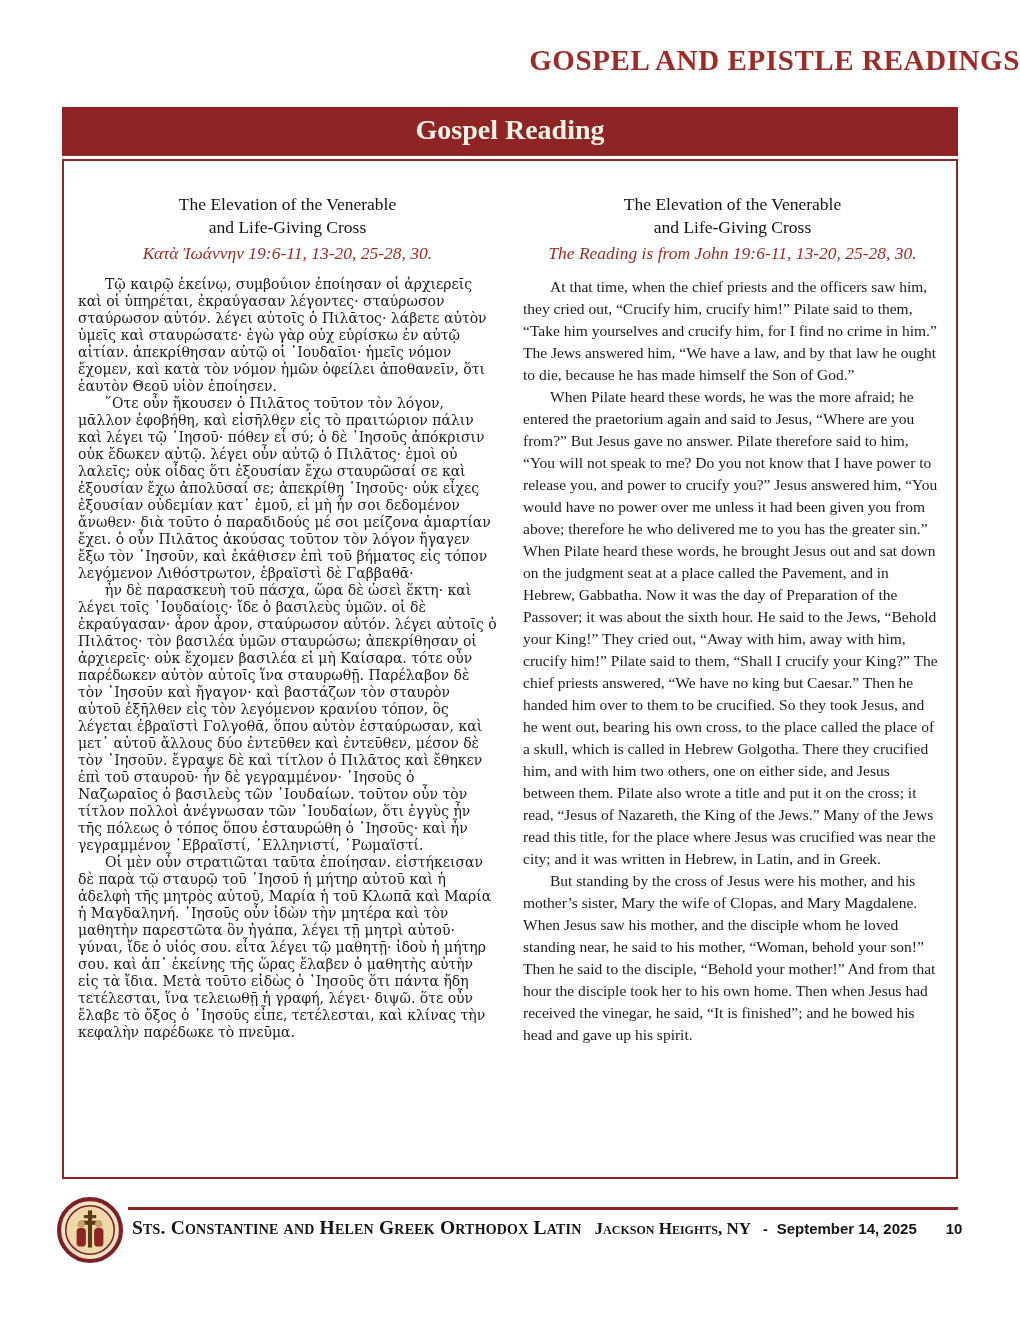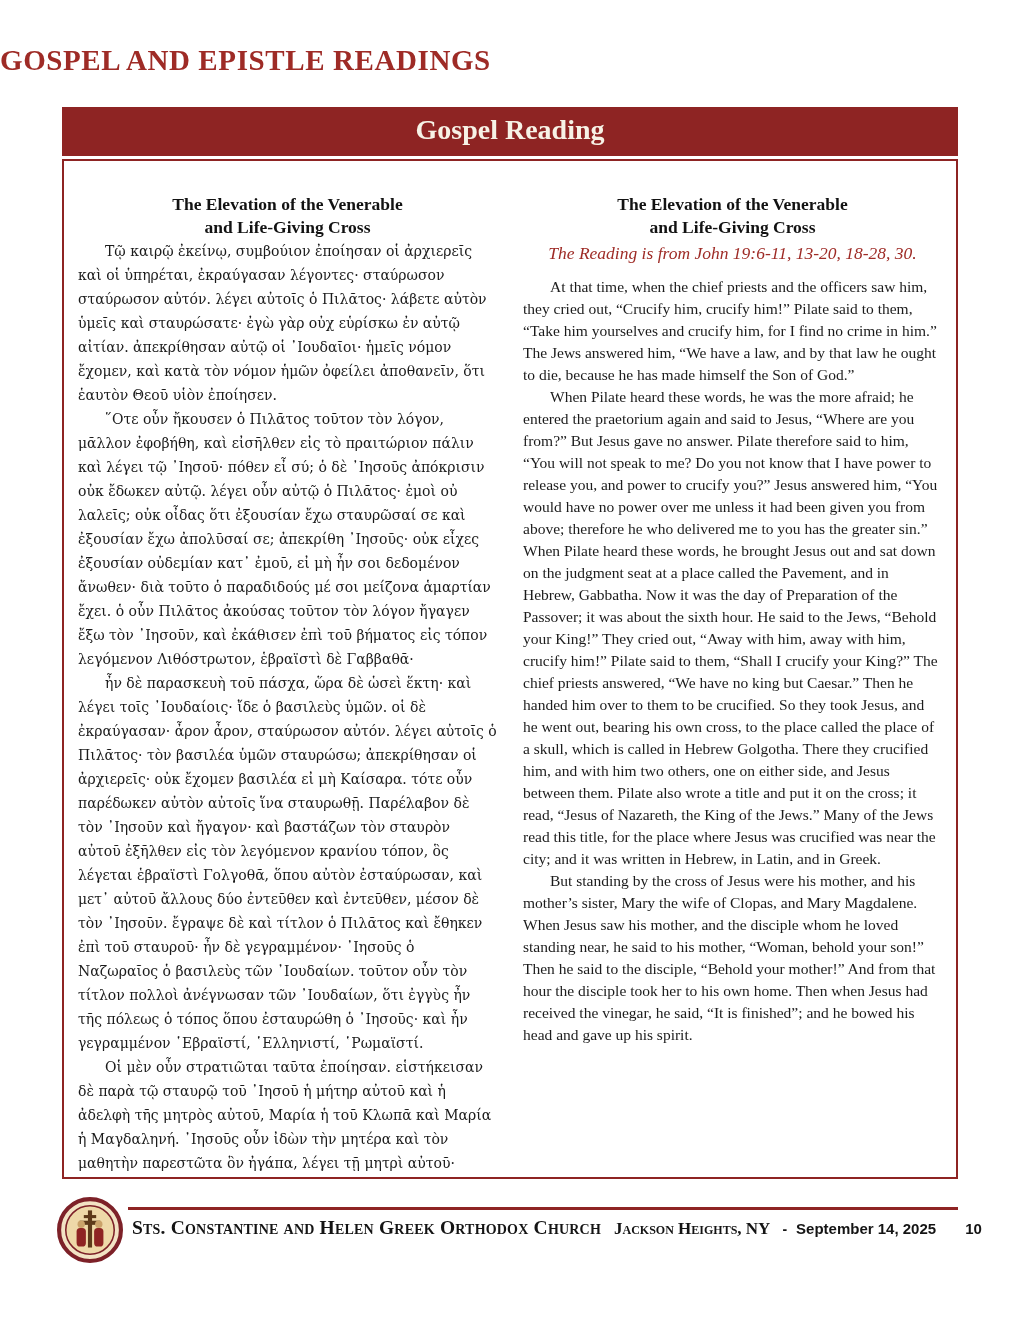--- a/index.html
+++ b/index.html
@@ -5,21 +5,21 @@
   html,body{margin:0;padding:0;}
   body{
     width:1020px;height:1320px;
     background:#ffffff;
     font-family:"Liberation Serif",serif;
     position:relative;overflow:hidden;
     color:#1b1b1b;
   }
   .page-title{
     padding-top:44px;
-    text-align:left;
+    text-align:right;
     font-size:29px;
     font-weight:bold;
     letter-spacing:0.6px;
     color:#9e2b26;
   }
   .banner{
     margin:30px 62px 3px 62px;
     background:#8e2423;
     color:#f7f2e6;
     text-align:center;
@@ -34,21 +34,21 @@
     height:1020px;
     padding:20px 14px 0 14px;
     display:flex;
     gap:26px;
     overflow:hidden;
     background:#ffffff;
   }
   .col{flex:1;min-width:0;}
   .col-heading{
     text-align:center;
-    font-weight:bold;
+    font-weight:normal;
     font-size:17.5px;
     line-height:1.3;
     color:#121212;
     margin-top:12px;
   }
   .col-ref{
     text-align:center;
     font-style:italic;
     font-weight:500;
     color:#9e2b26;
@@ -56,21 +56,21 @@
     margin:4px 0 12px 0;
   }
   .body-text p{
     margin:0;
     text-indent:27px;
     text-align:left;
   }
   .greek-text p{
     font-family:"DejaVu Serif",serif;
     font-size:14px;
-    line-height:24px;
+    line-height:17px;
   }
   .english-text p{
     font-family:"Liberation Serif",serif;
     font-size:15.5px;
     line-height:22px;
   }
   .footer{
     position:absolute;
     left:0;top:1193px;width:1020px;height:95px;
   }
@@ -129,34 +129,35 @@
 
 <div class="banner">Gospel Reading</div>
 
 <div class="content-box">
 
   <div class="col">
     <div class="col-heading">
       <div>The Elevation of the Venerable</div>
       <div>and Life-Giving Cross</div>
     </div>
+    <div class="col-ref">Κατὰ Ἰωάννην 19:6-11, 13-20, 25-28, 30.</div>
     <div class="body-text greek-text">
       <p>Τῷ καιρῷ ἐκείνῳ, συμβούιον ἐποίησαν οἱ ἀρχιερεῖς καὶ οἱ ὑπηρέται, ἐκραύγασαν λέγοντες· σταύρωσον σταύρωσον αὐτόν. λέγει αὐτοῖς ὁ Πιλᾶτος· λάβετε αὐτὸν ὑμεῖς καὶ σταυρώσατε· ἐγὼ γὰρ οὐχ εὑρίσκω ἐν αὐτῷ αἰτίαν. ἀπεκρίθησαν αὐτῷ οἱ ᾿Ιουδαῖοι· ἡμεῖς νόμον ἔχομεν, καὶ κατὰ τὸν νόμον ἡμῶν ὀφείλει ἀποθανεῖν, ὅτι ἑαυτὸν Θεοῦ υἱὸν ἐποίησεν.</p>
       <p>῞Οτε οὖν ἤκουσεν ὁ Πιλᾶτος τοῦτον τὸν λόγον, μᾶλλον ἐφοβήθη, καὶ εἰσῆλθεν εἰς τὸ πραιτώριον πάλιν καὶ λέγει τῷ ᾿Ιησοῦ· πόθεν εἶ σύ; ὁ δὲ ᾿Ιησοῦς ἀπόκρισιν οὐκ ἔδωκεν αὐτῷ. λέγει οὖν αὐτῷ ὁ Πιλᾶτος· ἐμοὶ οὐ λαλεῖς; οὐκ οἶδας ὅτι ἐξουσίαν ἔχω σταυρῶσαί σε καὶ ἐξουσίαν ἔχω ἀπολῦσαί σε; ἀπεκρίθη ᾿Ιησοῦς· οὐκ εἶχες ἐξουσίαν οὐδεμίαν κατ᾿ ἐμοῦ, εἰ μὴ ἦν σοι δεδομένον ἄνωθεν· διὰ τοῦτο ὁ παραδιδούς μέ σοι μείζονα ἁμαρτίαν ἔχει. ὁ οὖν Πιλᾶτος ἀκούσας τοῦτον τὸν λόγον ἤγαγεν ἔξω τὸν ᾿Ιησοῦν, καὶ ἐκάθισεν ἐπὶ τοῦ βήματος εἰς τόπον λεγόμενον Λιθόστρωτον, ἑβραϊστὶ δὲ Γαββαθᾶ·</p>
       <p>ἦν δὲ παρασκευὴ τοῦ πάσχα, ὥρα δὲ ὡσεὶ ἕκτη· καὶ λέγει τοῖς ᾿Ιουδαίοις· ἴδε ὁ βασιλεὺς ὑμῶν. οἱ δὲ ἐκραύγασαν· ἆρον ἆρον, σταύρωσον αὐτόν. λέγει αὐτοῖς ὁ Πιλᾶτος· τὸν βασιλέα ὑμῶν σταυρώσω; ἀπεκρίθησαν οἱ ἀρχιερεῖς· οὐκ ἔχομεν βασιλέα εἰ μὴ Καίσαρα. τότε οὖν παρέδωκεν αὐτὸν αὐτοῖς ἵνα σταυρωθῇ. Παρέλαβον δὲ τὸν ᾿Ιησοῦν καὶ ἤγαγον· καὶ βαστάζων τὸν σταυρὸν αὐτοῦ ἐξῆλθεν εἰς τὸν λεγόμενον κρανίου τόπον, ὃς λέγεται ἑβραϊστὶ Γολγοθᾶ, ὅπου αὐτὸν ἐσταύρωσαν, καὶ μετ᾽ αὐτοῦ ἄλλους δύο ἐντεῦθεν καὶ ἐντεῦθεν, μέσον δὲ τὸν ᾿Ιησοῦν. ἔγραψε δὲ καὶ τίτλον ὁ Πιλᾶτος καὶ ἔθηκεν ἐπὶ τοῦ σταυροῦ· ἦν δὲ γεγραμμένον· ᾿Ιησοῦς ὁ Ναζωραῖος ὁ βασιλεὺς τῶν ᾿Ιουδαίων. τοῦτον οὖν τὸν τίτλον πολλοὶ ἀνέγνωσαν τῶν ᾿Ιουδαίων, ὅτι ἐγγὺς ἦν τῆς πόλεως ὁ τόπος ὅπου ἐσταυρώθη ὁ ᾿Ιησοῦς· καὶ ἦν γεγραμμένον ῾Εβραϊστί, ῾Ελληνιστί, ῾Ρωμαϊστί.</p>
       <p>Οἱ μὲν οὖν στρατιῶται ταῦτα ἐποίησαν. εἱστήκεισαν δὲ παρὰ τῷ σταυρῷ τοῦ ᾿Ιησοῦ ἡ μήτηρ αὐτοῦ καὶ ἡ ἀδελφὴ τῆς μητρὸς αὐτοῦ, Μαρία ἡ τοῦ Κλωπᾶ καὶ Μαρία ἡ Μαγδαληνή. ᾿Ιησοῦς οὖν ἰδὼν τὴν μητέρα καὶ τὸν μαθητὴν παρεστῶτα ὃν ἠγάπα, λέγει τῇ μητρὶ αὐτοῦ· γύναι, ἴδε ὁ υἱός σου. εἶτα λέγει τῷ μαθητῇ· ἰδοὺ ἡ μήτηρ σου. καὶ ἀπ᾽ ἐκείνης τῆς ὥρας ἔλαβεν ὁ μαθητὴς αὐτὴν εἰς τὰ ἴδια. Μετὰ τοῦτο εἰδὼς ὁ ᾿Ιησοῦς ὅτι πάντα ἤδη τετέλεσται, ἵνα τελειωθῇ ἡ γραφή, λέγει· διψῶ. ὅτε οὖν ἔλαβε τὸ ὄξος ὁ ᾿Ιησοῦς εἶπε, τετέλεσται, καὶ κλίνας τὴν κεφαλὴν παρέδωκε τὸ πνεῦμα.</p>
     </div>
   </div>
 
   <div class="col">
     <div class="col-heading">
       <div>The Elevation of the Venerable</div>
       <div>and Life-Giving Cross</div>
     </div>
-    <div class="col-ref">The Reading is from John 19:6-11, 13-20, 18-28, 30.</div>
+    <div class="col-ref">The Reading is from John 19:6-11, 13-20, 25-28, 30.</div>
     <div class="body-text english-text">
       <p>At that time, when the chief priests and the officers saw him, they cried out, “Crucify him, crucify him!” Pilate said to them, “Take him yourselves and crucify him, for I find no crime in him.” The Jews answered him, “We have a law, and by that law he ought to die, because he has made himself the Son of God.”</p>
       <p>When Pilate heard these words, he was the more afraid; he entered the praetorium again and said to Jesus, “Where are you from?” But Jesus gave no answer. Pilate therefore said to him, “You will not speak to me? Do you not know that I have power to release you, and power to crucify you?” Jesus answered him, “You would have no power over me unless it had been given you from above; therefore he who delivered me to you has the greater sin.” When Pilate heard these words, he brought Jesus out and sat down on the judgment seat at a place called the Pavement, and in Hebrew, Gabbatha. Now it was the day of Preparation of the Passover; it was about the sixth hour. He said to the Jews, “Behold your King!” They cried out, “Away with him, away with him, crucify him!” Pilate said to them, “Shall I crucify your King?” The chief priests answered, “We have no king but Caesar.” Then he handed him over to them to be crucified. So they took Jesus, and he went out, bearing his own cross, to the place called the place of a skull, which is called in Hebrew Golgotha. There they crucified him, and with him two others, one on either side, and Jesus between them. Pilate also wrote a title and put it on the cross; it read, “Jesus of Nazareth, the King of the Jews.” Many of the Jews read this title, for the place where Jesus was crucified was near the city; and it was written in Hebrew, in Latin, and in Greek.</p>
       <p>But standing by the cross of Jesus were his mother, and his mother’s sister, Mary the wife of Clopas, and Mary Magdalene. When Jesus saw his mother, and the disciple whom he loved standing near, he said to his mother, “Woman, behold your son!” Then he said to the disciple, “Behold your mother!” And from that hour the disciple took her to his own home. Then when Jesus had received the vinegar, he said, “It is finished”; and he bowed his head and gave up his spirit.</p>
     </div>
   </div>
 
 </div>
 
 <div class="footer">
@@ -168,19 +169,19 @@
       <rect x="22" y="23" width="20" height="4" fill="#5d3a1a"></rect>
       <rect x="26" y="17.5" width="12" height="3" fill="#5d3a1a"></rect>
       <rect x="19" y="30" width="9" height="18" rx="3.5" fill="#8e2423"></rect>
       <circle cx="23.5" cy="26.5" r="3.6" fill="#caa36a"></circle>
       <rect x="36" y="30" width="9" height="18" rx="3.5" fill="#8e2423"></rect>
       <circle cx="40.5" cy="26.5" r="3.6" fill="#caa36a"></circle>
     </svg>
   </div>
   <div class="footer-rule"></div>
   <div class="footer-row">
-    <span class="church-name">Sts. Constantine and Helen Greek Orthodox Church</span>
+    <span class="church-name">Sts. Constantine and Helen Greek Orthodox Latin</span>
     <span class="footer-location">Jackson Heights, NY</span>
     <span class="footer-sep">-</span>
     <span class="footer-date">September 14, 2025</span>
     <span class="footer-page">10</span>
   </div>
 </div>
 
 </body></html>

